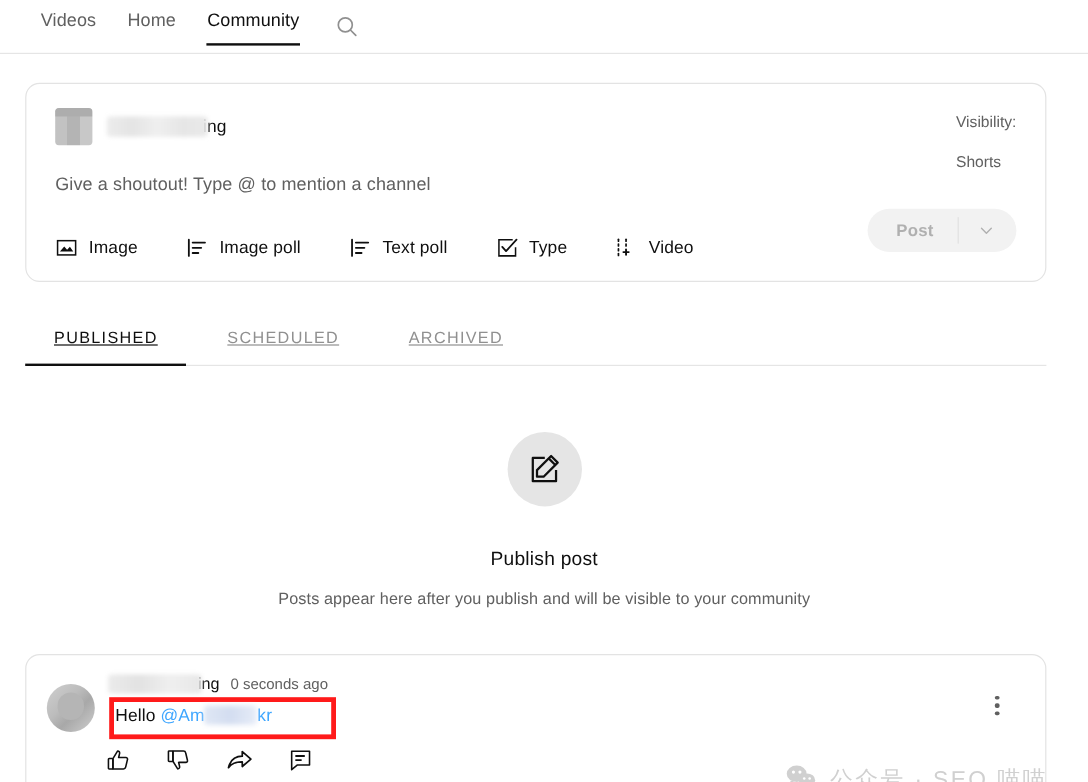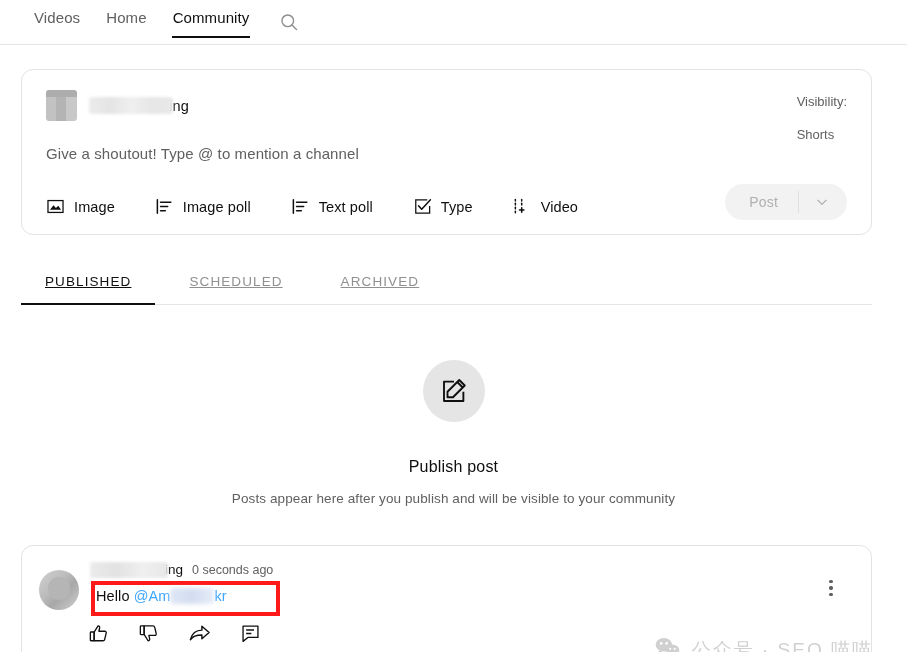--- a/index.html
+++ b/index.html
@@ -128,27 +128,28 @@
   }
   .tool-label {
     font-size: 14.5px;
     color: #0f0f0f;
     letter-spacing: 0.1px;
   }
   .tool-icon { width: 19px; height: 19px; display:block; }
 
   .post-btn {
     position: absolute;
-    right: 24px; bottom: 14px;
+    right: 24px; bottom: 24px;
     height: 36px;
     background: #f2f2f2;
     border-radius: 18px;
     display: flex;
     align-items: center;
     cursor: default;
+    font-weight: bold;
   }
   .post-btn-label {
     font-size: 14px;
     color: #b0b0b0;
     padding: 0 20px 0 24px;
     letter-spacing: 0.2px;
   }
   .post-btn-sep {
     width: 1px; height: 22px;
     background: #e0e0e0;

